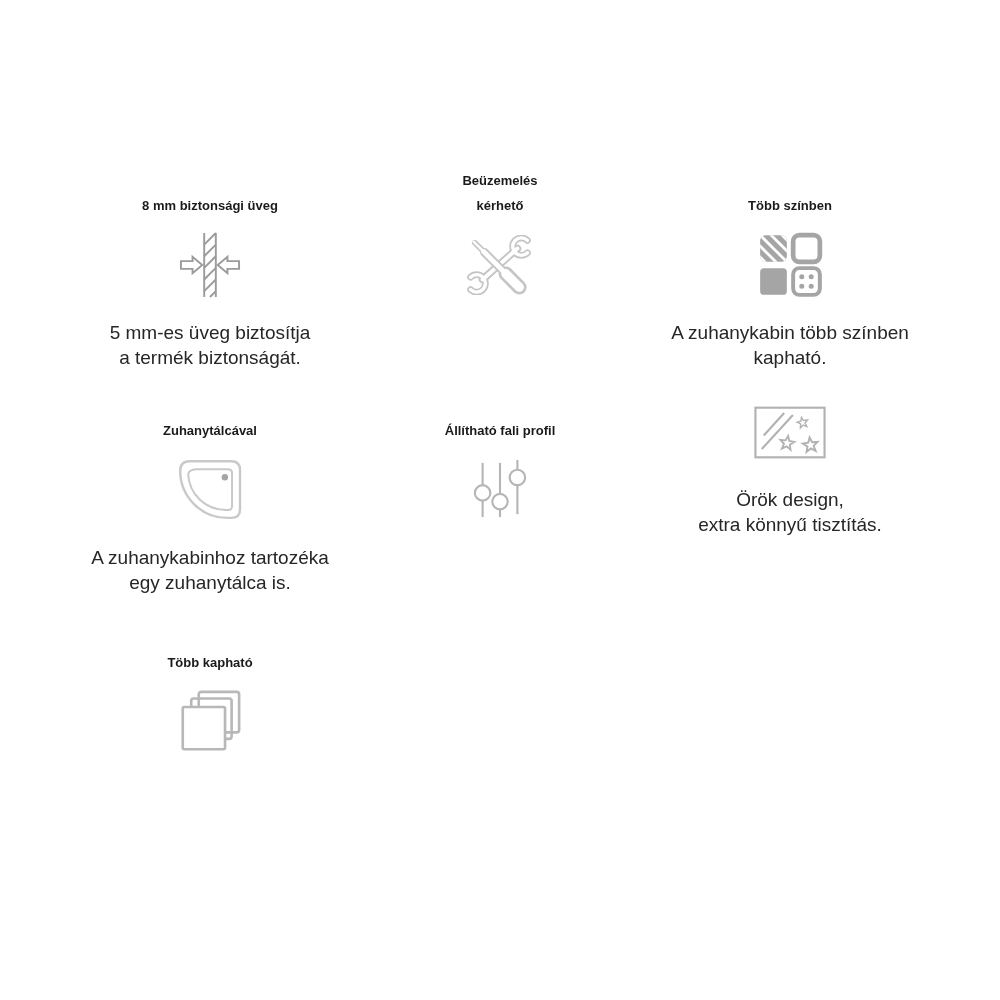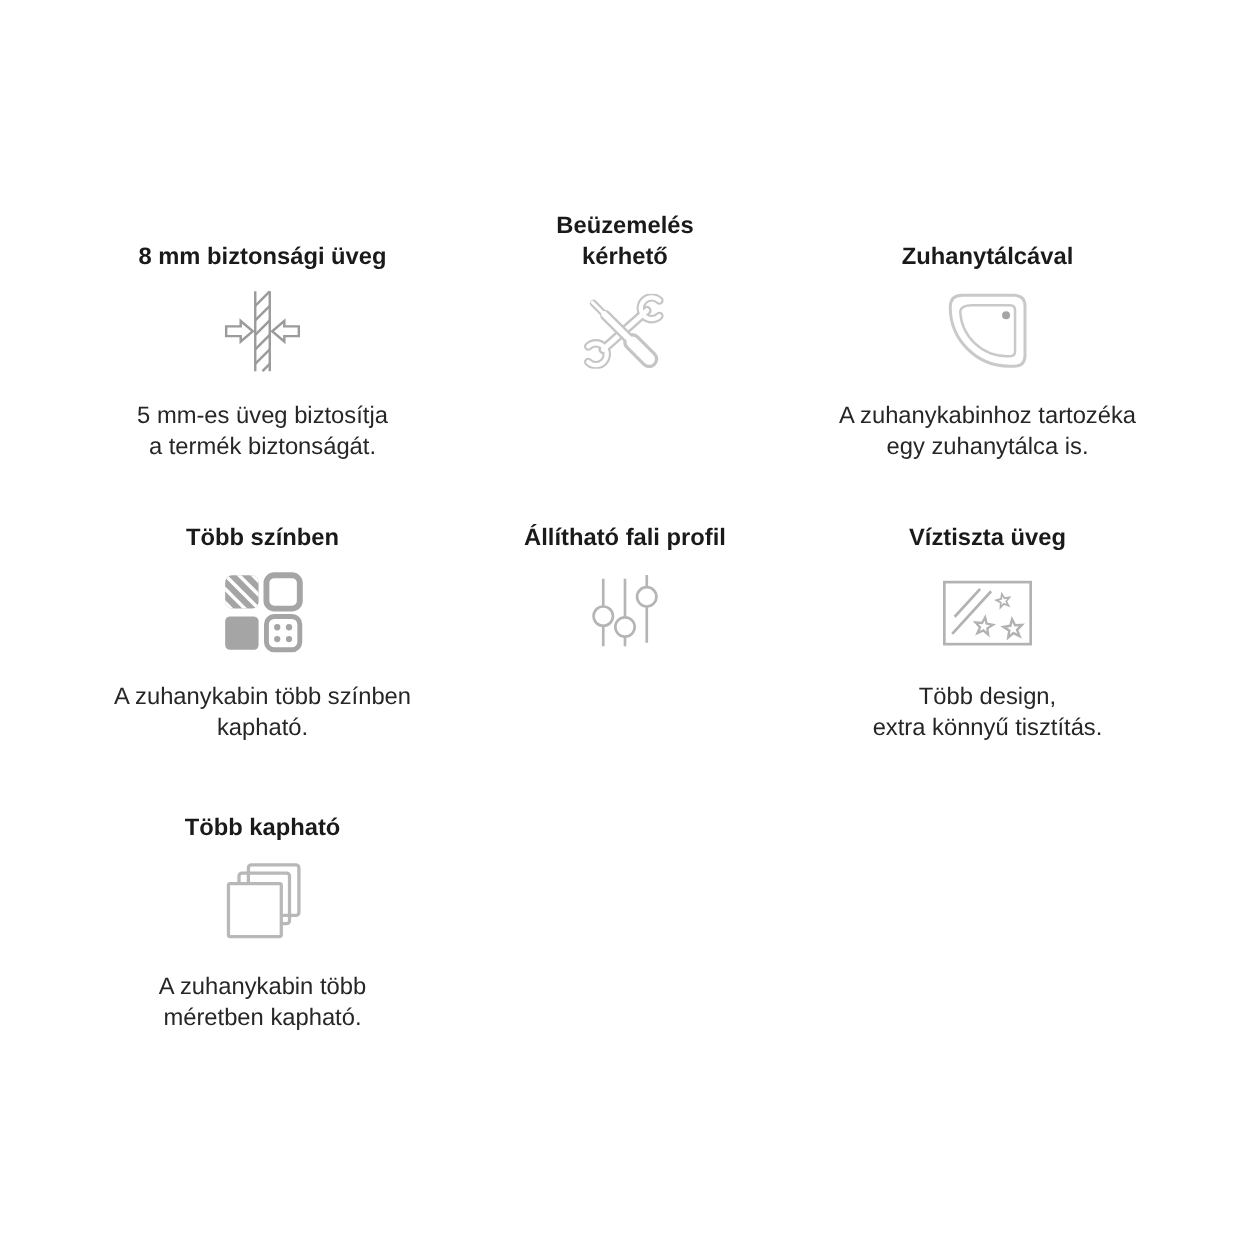--- a/index.html
+++ b/index.html
@@ -23,21 +23,21 @@
     flex-direction: column;
     align-items: center;
   }
   .title {
     margin: 0;
     min-height: 58px;
     display: flex;
     align-items: flex-end;
     justify-content: center;
     text-align: center;
-    font-size: 19px;
+    font-size: 13px;
     font-weight: bold;
     line-height: 25px;
     color: var(--title-text, #1a1a1a);
     white-space: pre-line;
   }
   .icon-box {
     height: 78px;
     margin-top: 8px;
     display: flex;
     align-items: center;
@@ -108,33 +108,20 @@
           <path d="M22,18 L42,38" stroke-width="9"></path>
           <path d="M44,40 L58,54" stroke-width="15"></path>
         </g>
         <g stroke="#ffffff">
           <path d="M11,7 L24,20" stroke-width="2.5"></path>
           <path d="M21,17 L42,38" stroke-width="5"></path>
           <path d="M44,40 L58,54" stroke-width="9.5"></path>
         </g>
       </svg>
     </div>
-  </section>
-
-  <section class="feature">
-    <h3 class="title">Zuhanytálcával</h3>
-    <div class="icon-box ic-tray">
-      <svg width="67" height="64" viewBox="0 0 84 80" fill="none" stroke="currentColor" stroke-linejoin="round">
-        <path d="M16,4 H68 Q79,4 79,15 V64 Q79,75 68,75 H63 A59,59 0 0 1 4,16 Q4,4 16,4 Z" stroke-width="3"></path>
-        <path d="M26,14 H64 Q69,14 69,19 V60 Q69,65 64,65 H61 A47,47 0 0 1 14,20 Q15,14 26,14 Z" stroke-width="2.5"></path>
-        <circle cx="60" cy="24" r="4" stroke="none" style="fill: var(--ic-tray-drain, #a5a5a5)"></circle>
-      </svg>
-    </div>
-    <p class="desc">A zuhanykabinhoz tartozéka
-egy zuhanytálca is.</p>
   </section>
 
   <section class="feature">
     <h3 class="title">Több színben</h3>
     <div class="icon-box ic-swatches">
       <svg width="66" height="66" viewBox="0 0 84 84">
         <defs>
           <clipPath id="swclip">
               <rect x="4" y="4" width="34" height="34" rx="7"></rect>
             </clipPath>
@@ -154,58 +141,68 @@
         <circle cx="69" cy="57" r="3.2" fill="currentColor"></circle>
         <circle cx="57" cy="69" r="3.2" fill="currentColor"></circle>
         <circle cx="69" cy="69" r="3.2" fill="currentColor"></circle>
       </svg>
     </div>
     <p class="desc">A zuhanykabin több színben
 kapható.</p>
   </section>
 
   <section class="feature">
+    <h3 class="title">Zuhanytálcával</h3>
+    <div class="icon-box ic-tray">
+      <svg width="67" height="64" viewBox="0 0 84 80" fill="none" stroke="currentColor" stroke-linejoin="round">
+        <path d="M16,4 H68 Q79,4 79,15 V64 Q79,75 68,75 H63 A59,59 0 0 1 4,16 Q4,4 16,4 Z" stroke-width="3"></path>
+        <path d="M26,14 H64 Q69,14 69,19 V60 Q69,65 64,65 H61 A47,47 0 0 1 14,20 Q15,14 26,14 Z" stroke-width="2.5"></path>
+        <circle cx="60" cy="24" r="4" stroke="none" style="fill: var(--ic-tray-drain, #a5a5a5)"></circle>
+      </svg>
+    </div>
+    <p class="desc">A zuhanykabinhoz tartozéka
+egy zuhanytálca is.</p>
+  </section>
+
+  <section class="feature">
     <h3 class="title">Állítható fali profil</h3>
     <div class="icon-box ic-sliders">
       <svg width="58" height="60" viewBox="0 0 60 62" fill="none" stroke="currentColor" stroke-width="2.2">
         <path d="M12,3 V59"></path>
           <circle cx="12" cy="34" r="8" fill="#ffffff"></circle>
         <path d="M30,3 V59"></path>
           <circle cx="30" cy="43" r="8" fill="#ffffff"></circle>
         <path d="M48,0 V56"></path>
           <circle cx="48" cy="18" r="8" fill="#ffffff"></circle>
       </svg>
     </div>
   </section>
 
   <section class="feature">
-    <h3 class="title">Víztiszta üveg</h3>
     <div class="icon-box ic-clearglass">
       <svg width="72" height="53" viewBox="0 0 74 54" fill="none" stroke="currentColor">
         <rect x="1.5" y="1.5" width="71" height="51" stroke-width="2.2"></rect>
         <path d="M10,30 L31,7" stroke-width="2.2"></path>
         <path d="M8,44 L40,9" stroke-width="2.2"></path>
         <g fill="#ffffff" stroke-width="2">
           <polygon transform="translate(50,17) scale(0.72) rotate(-12)" points="0,-8 2,-2.8 7.6,-2.5 3.2,1.1 4.7,6.5 0,3.4 -4.7,6.5 -3.2,1.1 -7.6,-2.5 -2,-2.8"></polygon>
           <polygon transform="translate(34,38) scale(0.95) rotate(8)" points="0,-8 2,-2.8 7.6,-2.5 3.2,1.1 4.7,6.5 0,3.4 -4.7,6.5 -3.2,1.1 -7.6,-2.5 -2,-2.8"></polygon>
           <polygon transform="translate(58,40) scale(1.0) rotate(-6)" points="0,-8 2,-2.8 7.6,-2.5 3.2,1.1 4.7,6.5 0,3.4 -4.7,6.5 -3.2,1.1 -7.6,-2.5 -2,-2.8"></polygon>
         </g>
       </svg>
     </div>
-    <p class="desc">Több design,
+    <p class="desc">Örök design,
 extra könnyű tisztítás.</p>
   </section>
 
   <section class="feature">
     <h3 class="title">Több kapható</h3>
     <div class="icon-box ic-sizes">
       <svg width="62" height="64" viewBox="0 0 66 68" fill="none" stroke="currentColor" stroke-width="2.8">
         <rect x="21" y="2" width="43" height="43" rx="2.5"></rect>
         <rect x="13" y="9" width="43" height="43" rx="2.5"></rect>
         <rect x="4" y="18" width="45" height="45" rx="1.5" fill="#ffffff"></rect>
       </svg>
     </div>
-    <p class="desc">A zuhanykabin több
-méretben kapható.</p>
   </section>
 
 
 </main>
 
 </body></html>

